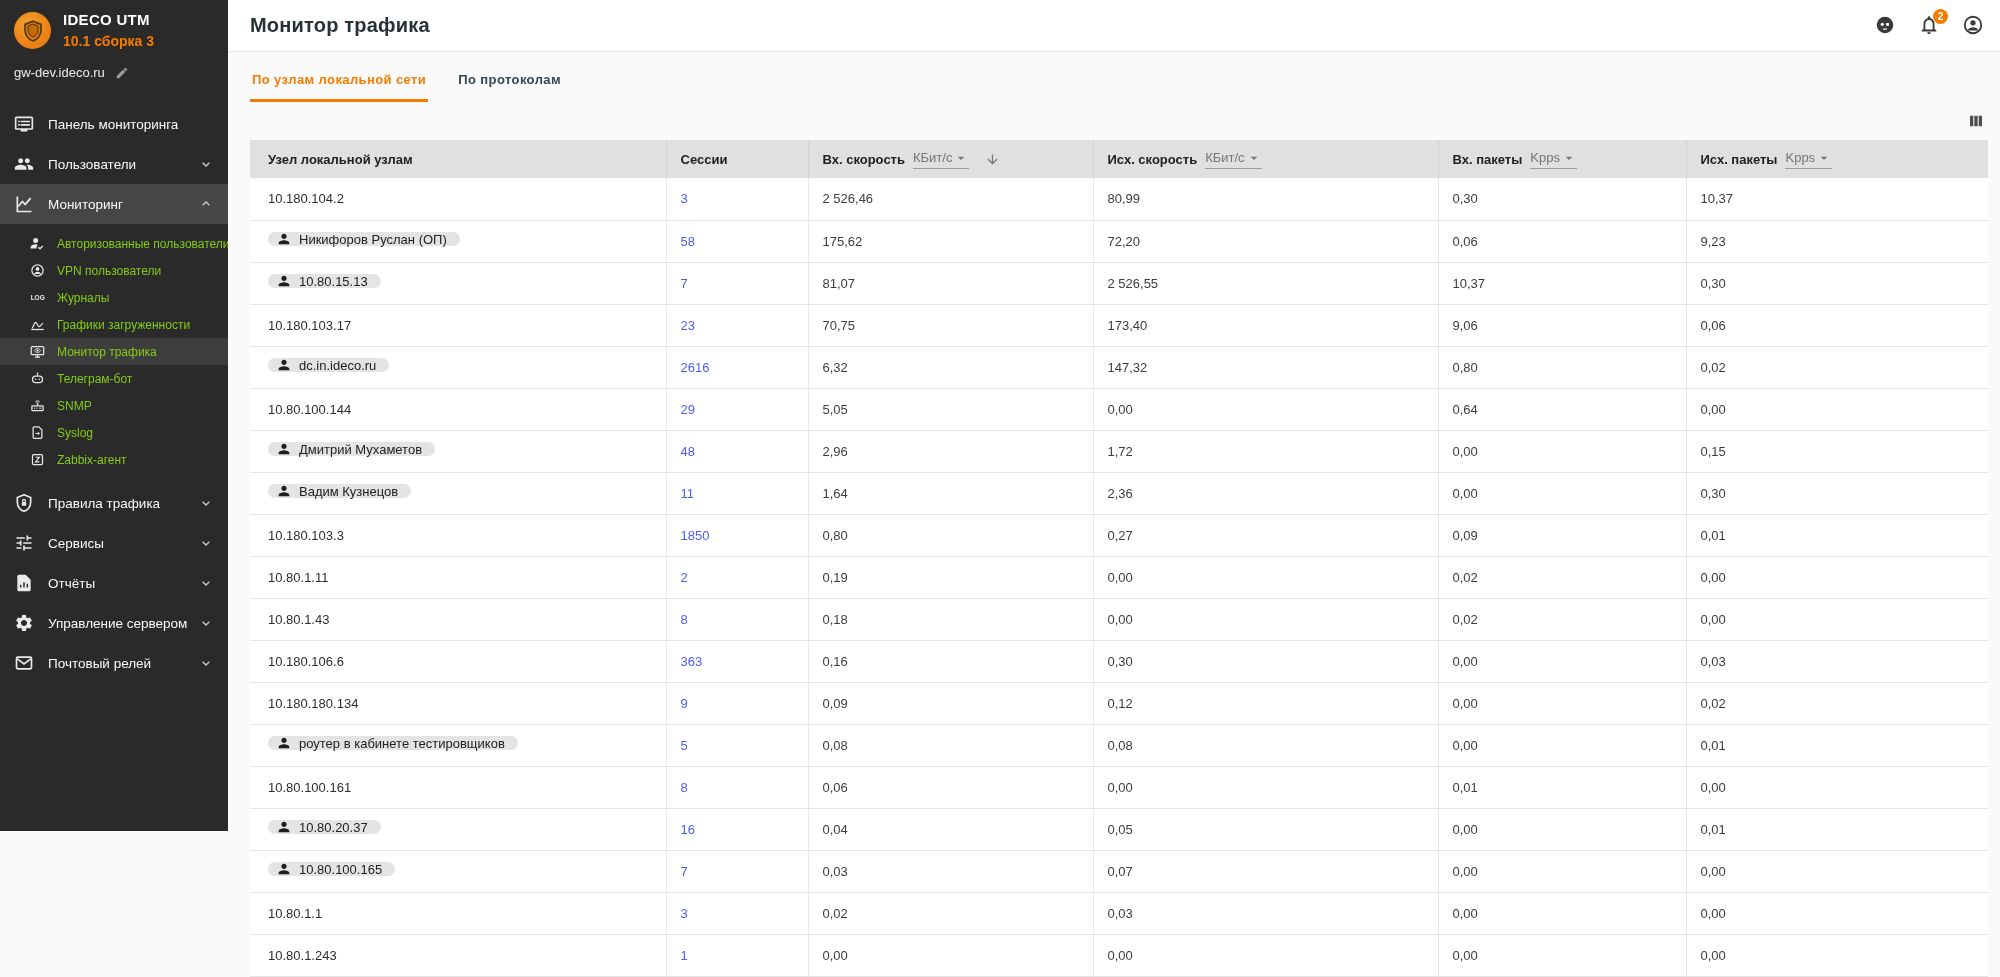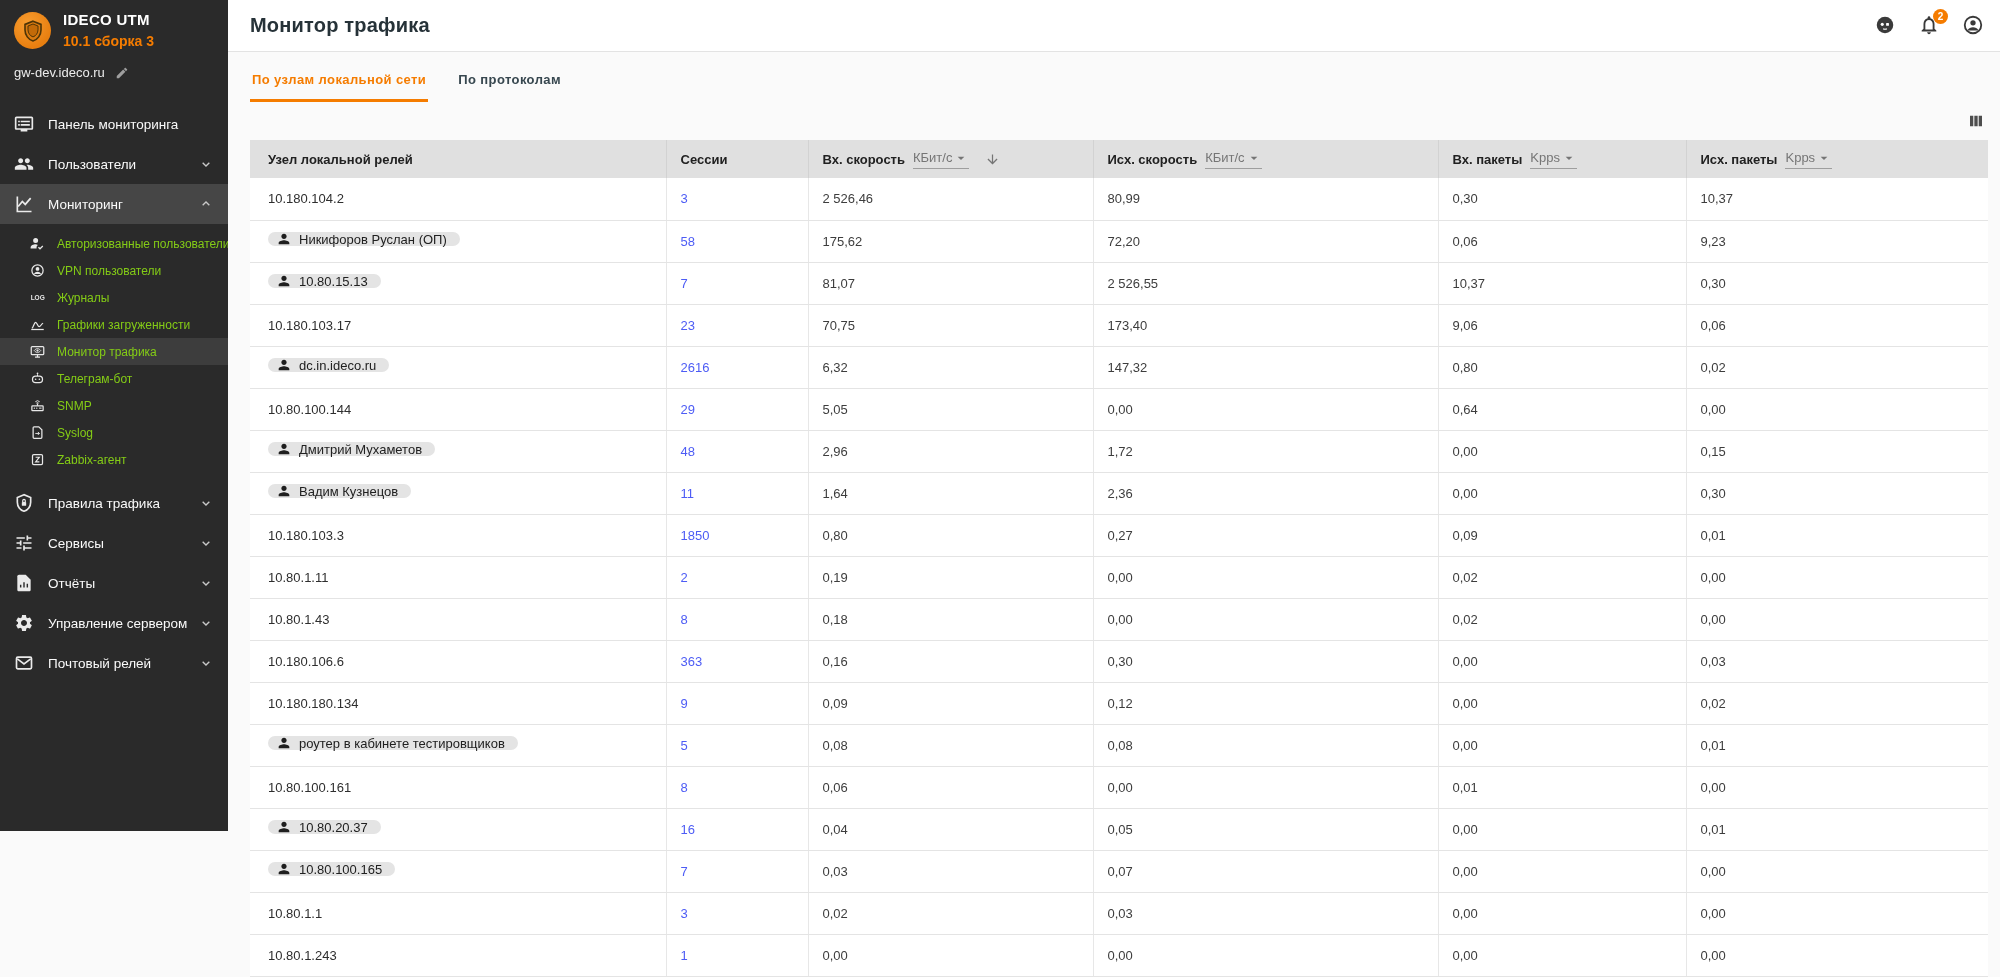--- a/index.html
+++ b/index.html
@@ -391,21 +391,21 @@
             <col style="width:142px">
             <col style="width:285px">
           <col style="width:345px">
             <col style="width:248px">
             <col style="width:302px">
         </colgroup>
         <thead>
             <tr id="header-row">
               <th>
                 <div class="th-inner">
-                  <span class="th-label">Узел локальной релей</span>
+                  <span class="th-label">Узел локальной узлам</span>
                 </div>
               </th>
               <th>
                 <div class="th-inner">
                   <span class="th-label">Сессии</span>
                 </div>
               </th>
               <th>
                 <div class="th-inner">
                   <span class="th-label">Вх. скорость</span>

